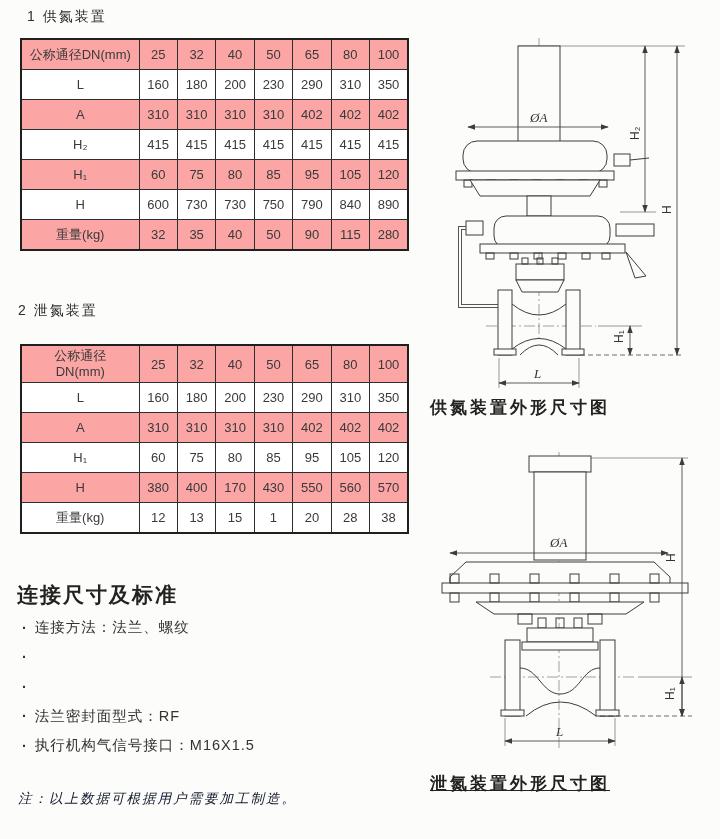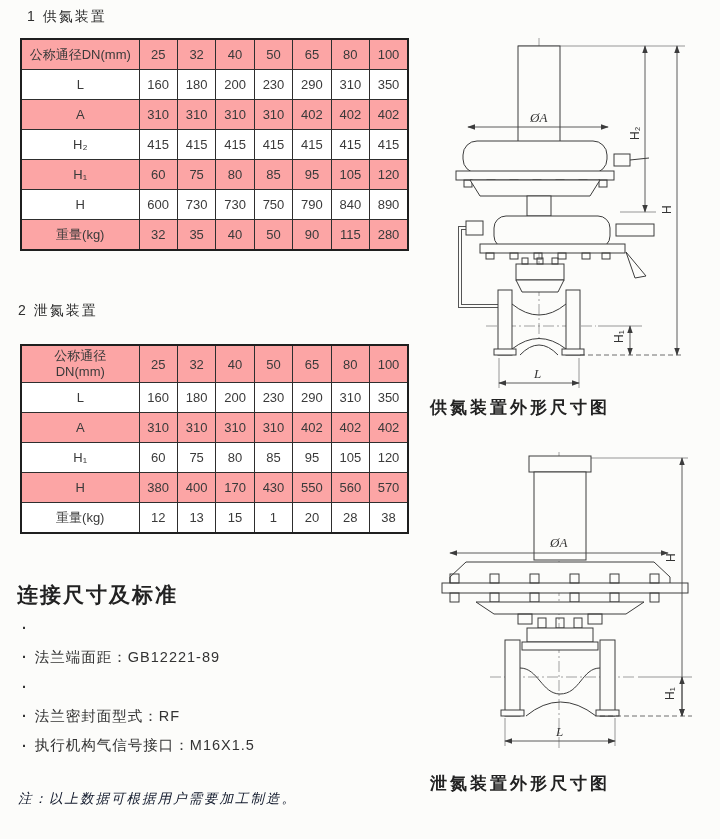--- a/index.html
+++ b/index.html
@@ -43,21 +43,21 @@
   }
 
   .drawing{position:absolute;left:430px;}
   #drawing1{top:38px;}
   #drawing2{top:450px;}
   .caption{
     position:absolute;left:430px;width:282px;
     font-size:17px;font-weight:bold;letter-spacing:3px;color:#222;
   }
   #caption1{top:396px;}
-  #caption2{top:772px;}
+  #caption2{top:772px;text-decoration:underline;}
 
   svg .ln{stroke:#3c3c3c;stroke-width:1;fill:none;}
   svg .fillw{stroke:#3c3c3c;stroke-width:1;fill:#fcfcfa;}
   svg .thin{stroke:#6b6b6b;stroke-width:0.7;fill:none;}
   svg .cl{stroke:#7a7a7a;stroke-width:0.7;fill:none;stroke-dasharray:11 3 2 3;}
   svg .dim{stroke:#4a4a4a;stroke-width:0.9;fill:none;}
   svg .dash{stroke:#4a4a4a;stroke-width:0.8;fill:none;stroke-dasharray:5 3;}
   svg .pipe-o{stroke:#555;stroke-width:4;fill:none;}
   svg .pipe-i{stroke:#fcfcfa;stroke-width:2;fill:none;}
   svg .dlabel{font-family:"Liberation Sans",sans-serif;font-size:12px;fill:#333;}
@@ -228,24 +228,24 @@
     <td>28</td>
     <td>38</td>
   </tr>
 </tbody>
   </table>
 
 <div id="std-heading">连接尺寸及标准</div>
 <div id="std-list">
   <div class="bullet-line">
     <span class="marker">·</span>
+    <span>连接方法：法兰、螺纹</span>
   </div>
   <div class="bullet-line">
     <span class="marker">·</span>
-    <span>法兰端面距：GB12221-89</span>
   </div>
   <div class="bullet-line">
     <span class="marker">·</span>
   </div>
   <div class="bullet-line">
     <span class="marker">·</span>
     <span>法兰密封面型式：RF</span>
   </div>
   <div class="bullet-line">
     <span class="marker">·</span>

